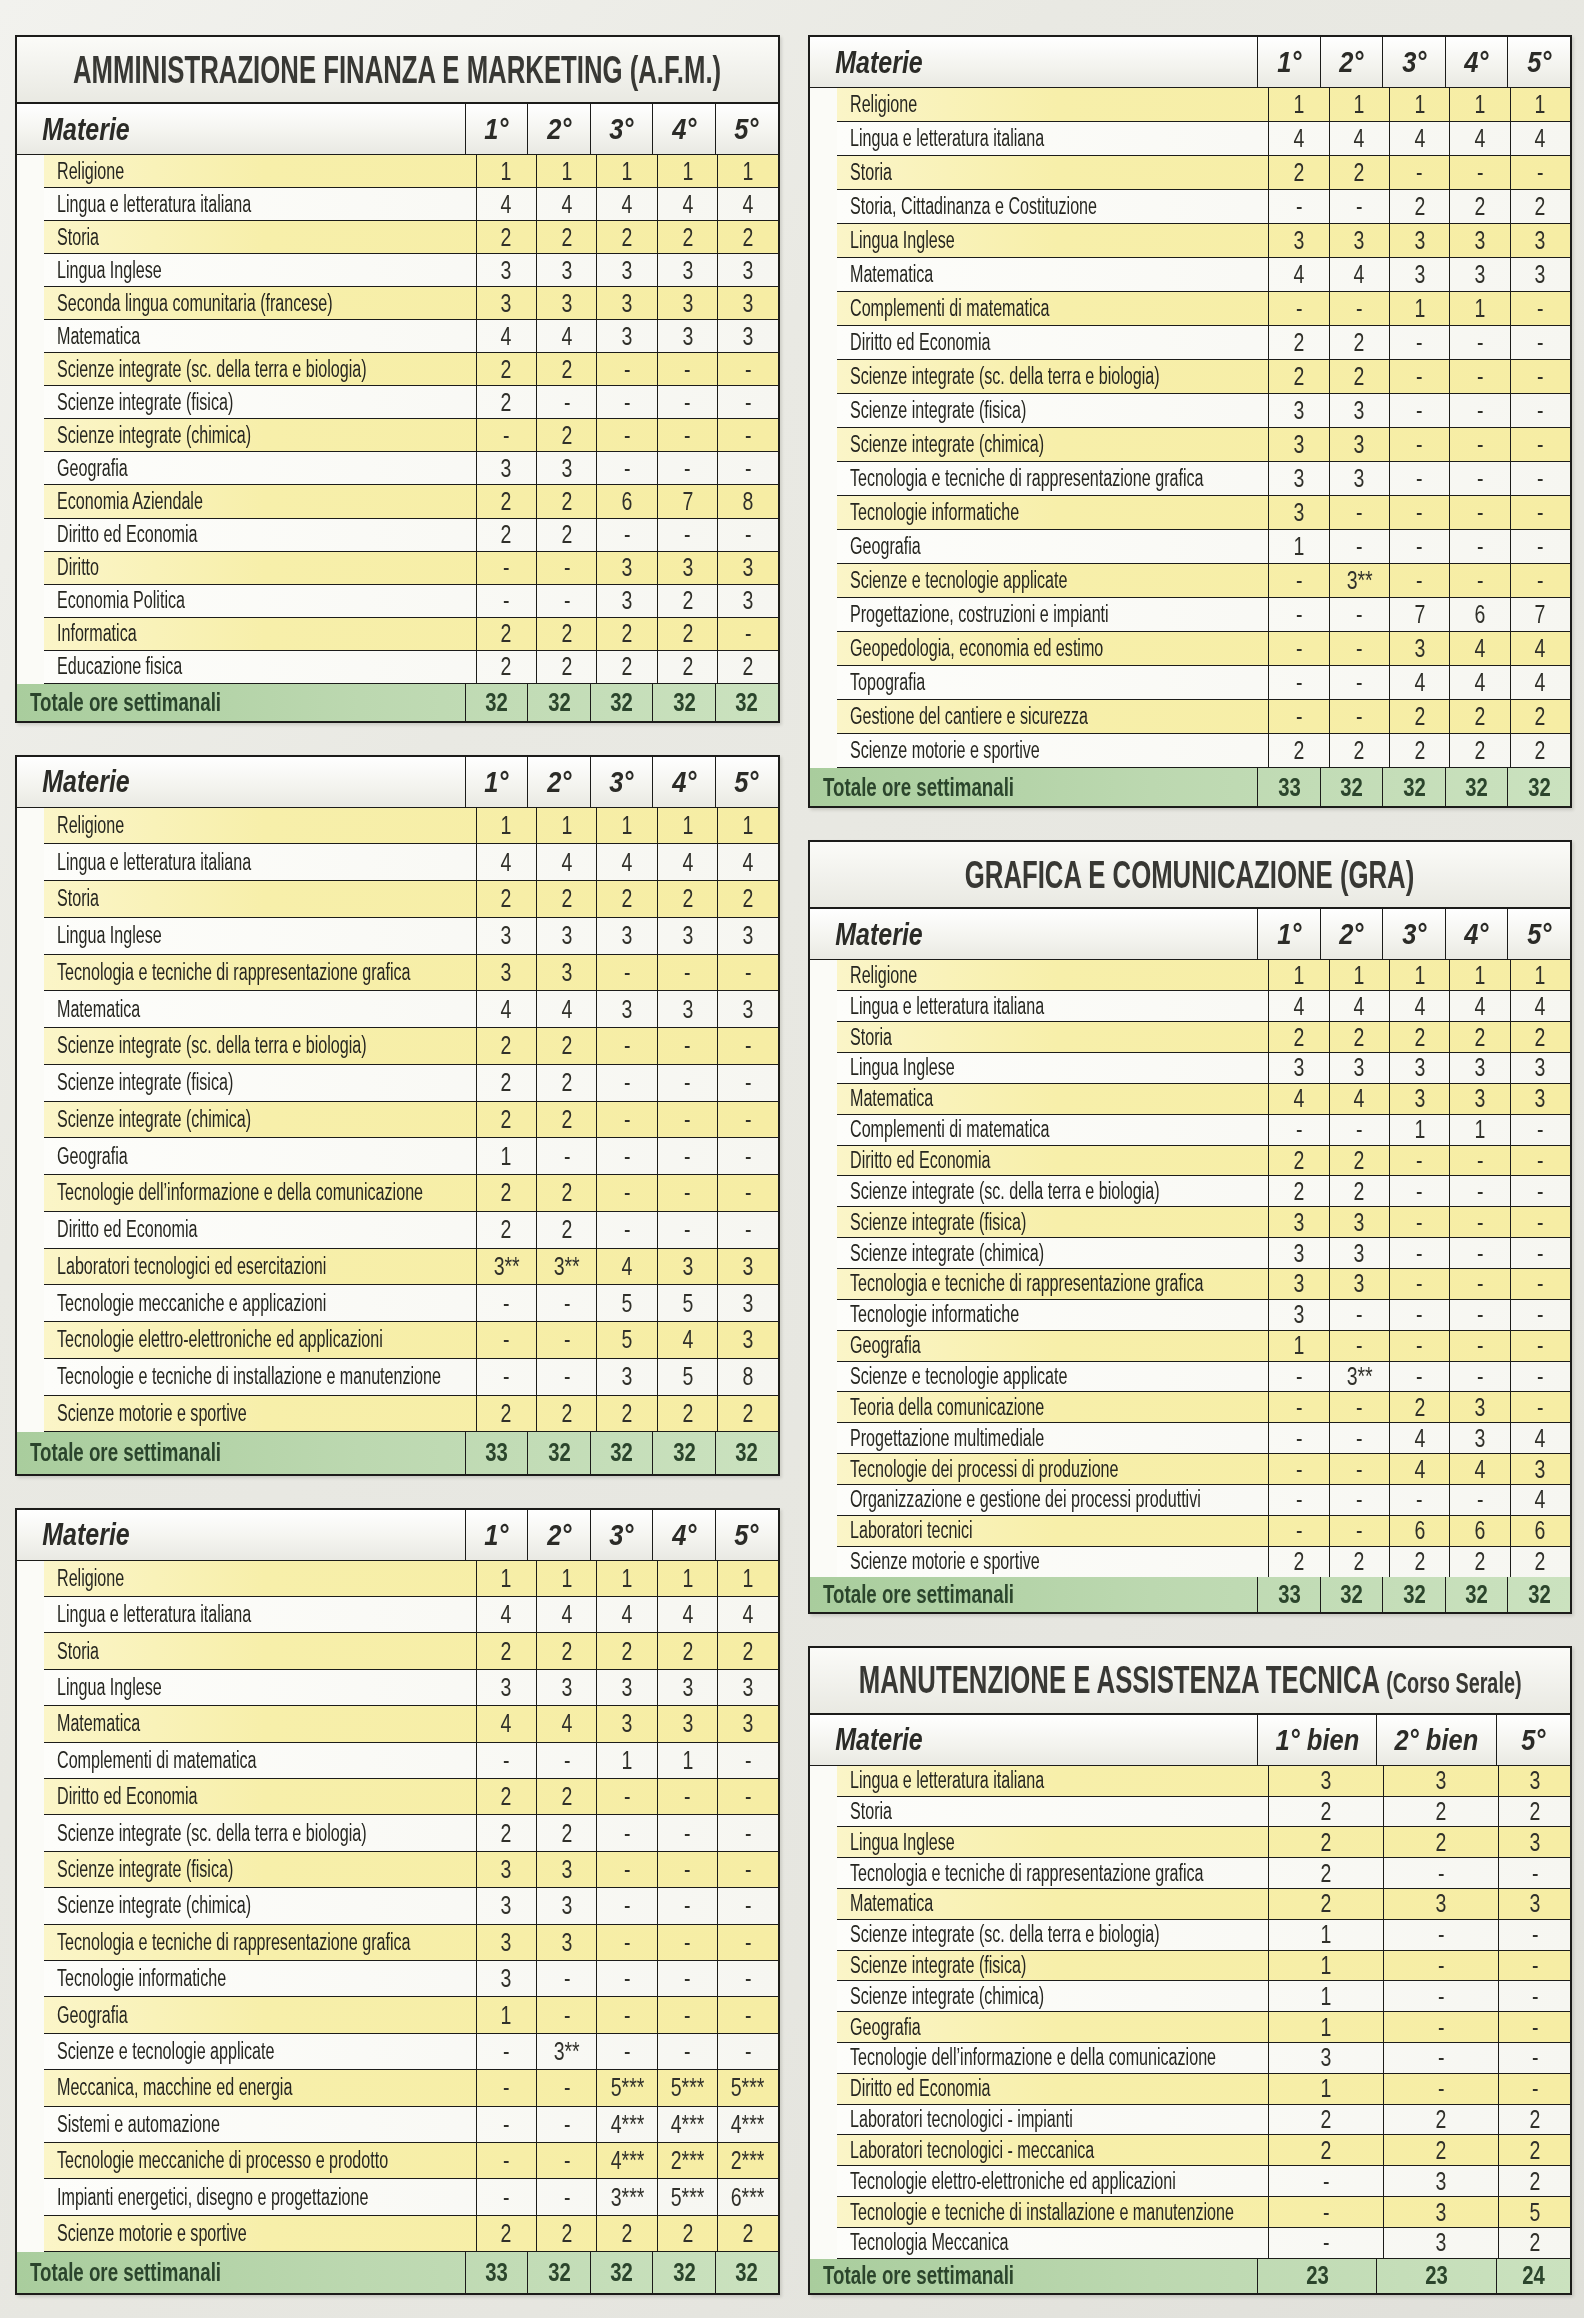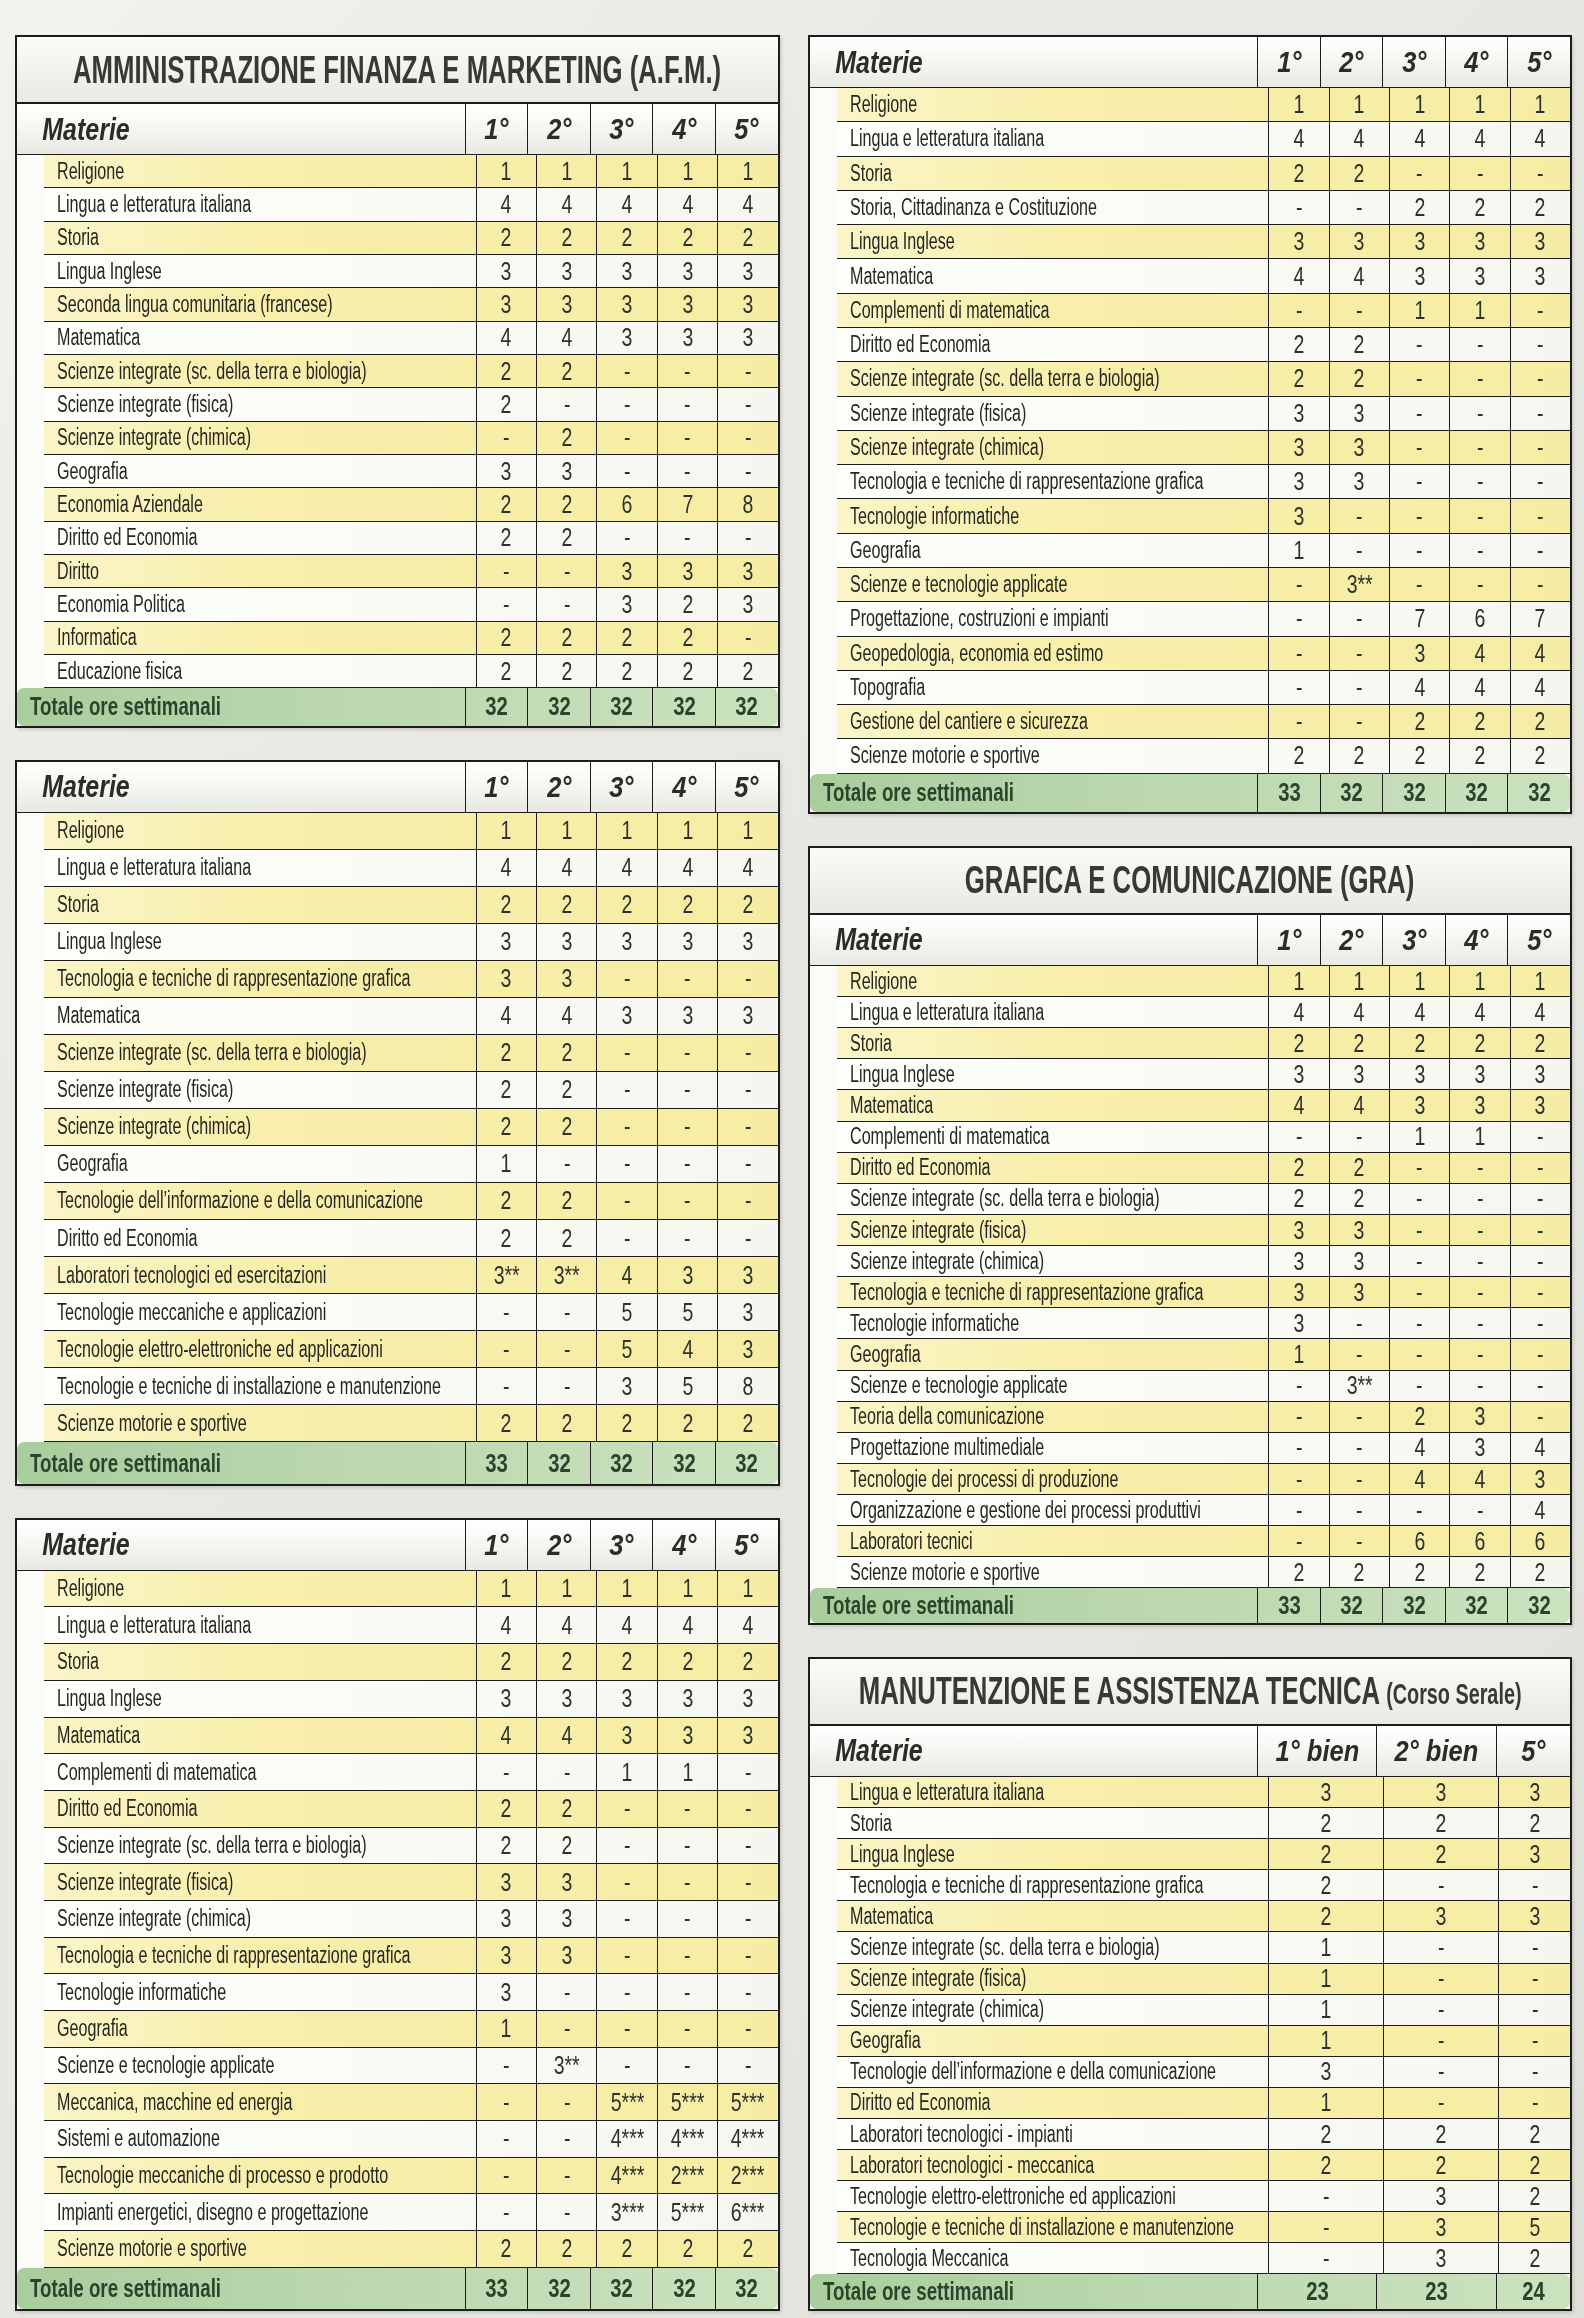--- a/index.html
+++ b/index.html
@@ -1,19 +1,19 @@
 <!DOCTYPE html>
 <html style="font-size:8px"><head>
 <meta charset="utf-8">
 <style>
   html,body{margin:0;padding:0;background:#cfcfc9;}
   .page{
     width:1585px;height:2319px;box-sizing:border-box;
     background:linear-gradient(130deg,#f2f2ee 0%,#e9e9e3 30%,#e6e6e0 70%,#e0e0da 100%);
-    display:flex;gap:28px;padding:35px 13px 8px 15px;
+    display:flex;gap:28px;padding:35px 13px 24px 15px;
     font-family:"Liberation Sans","DejaVu Sans",sans-serif;
   }
   .col{display:flex;flex-direction:column;gap:32px;flex:1 1 0;min-width:0;}
   .course{
     display:flex;flex-direction:column;
     border:2.5px solid #1c1c1a;background:#fbfbf7;
     box-shadow:1.5px 2px 3px rgba(60,60,50,.18);
   }
   .ttl{
     flex:0 0 65px;display:flex;align-items:center;justify-content:center;
@@ -30,21 +30,20 @@
     flex:0 0 50px;
     background:linear-gradient(180deg,#ffffff 0%,#f3f3ee 60%,#e9e9e3 100%);
   }
   .rows{display:flex;flex-direction:column;min-height:0;margin-left:27px;}
   .rows .row{flex:1 1 0;}
   .rows .row:nth-child(odd){background:linear-gradient(90deg,#fbf5c8 0%,#f7efaa 30%,#f6eda4 100%);}
   .rows .row:nth-child(even){background:linear-gradient(90deg,#fdfdfa 0%,#f6f6f1 100%);}
   .row.total{
     flex:1.15 1 0;border-bottom:none;
     background:linear-gradient(90deg,#a9cd9d 0%,#bcd8b0 45%,#cbe2bf 100%);
-    border-radius:7px;
   }
   .cell{
     display:flex;align-items:center;justify-content:center;
     box-sizing:border-box;border-right:1.5px solid #1c1c1a;min-width:0;overflow:visible;
   }
   .cell:last-child{border-right:none;}
   .cell.label{flex:0 0 59%;justify-content:flex-start;padding-left:13px;}
   .cell.val{flex:1 1 0;}
   .cell.val.narrow{flex:.62 1 0;}
   .hlab{display:inline-block;font-style:italic;font-weight:bold;font-size:32px;color:#2b2b27;transform:scaleX(.78);transform-origin:center;}

